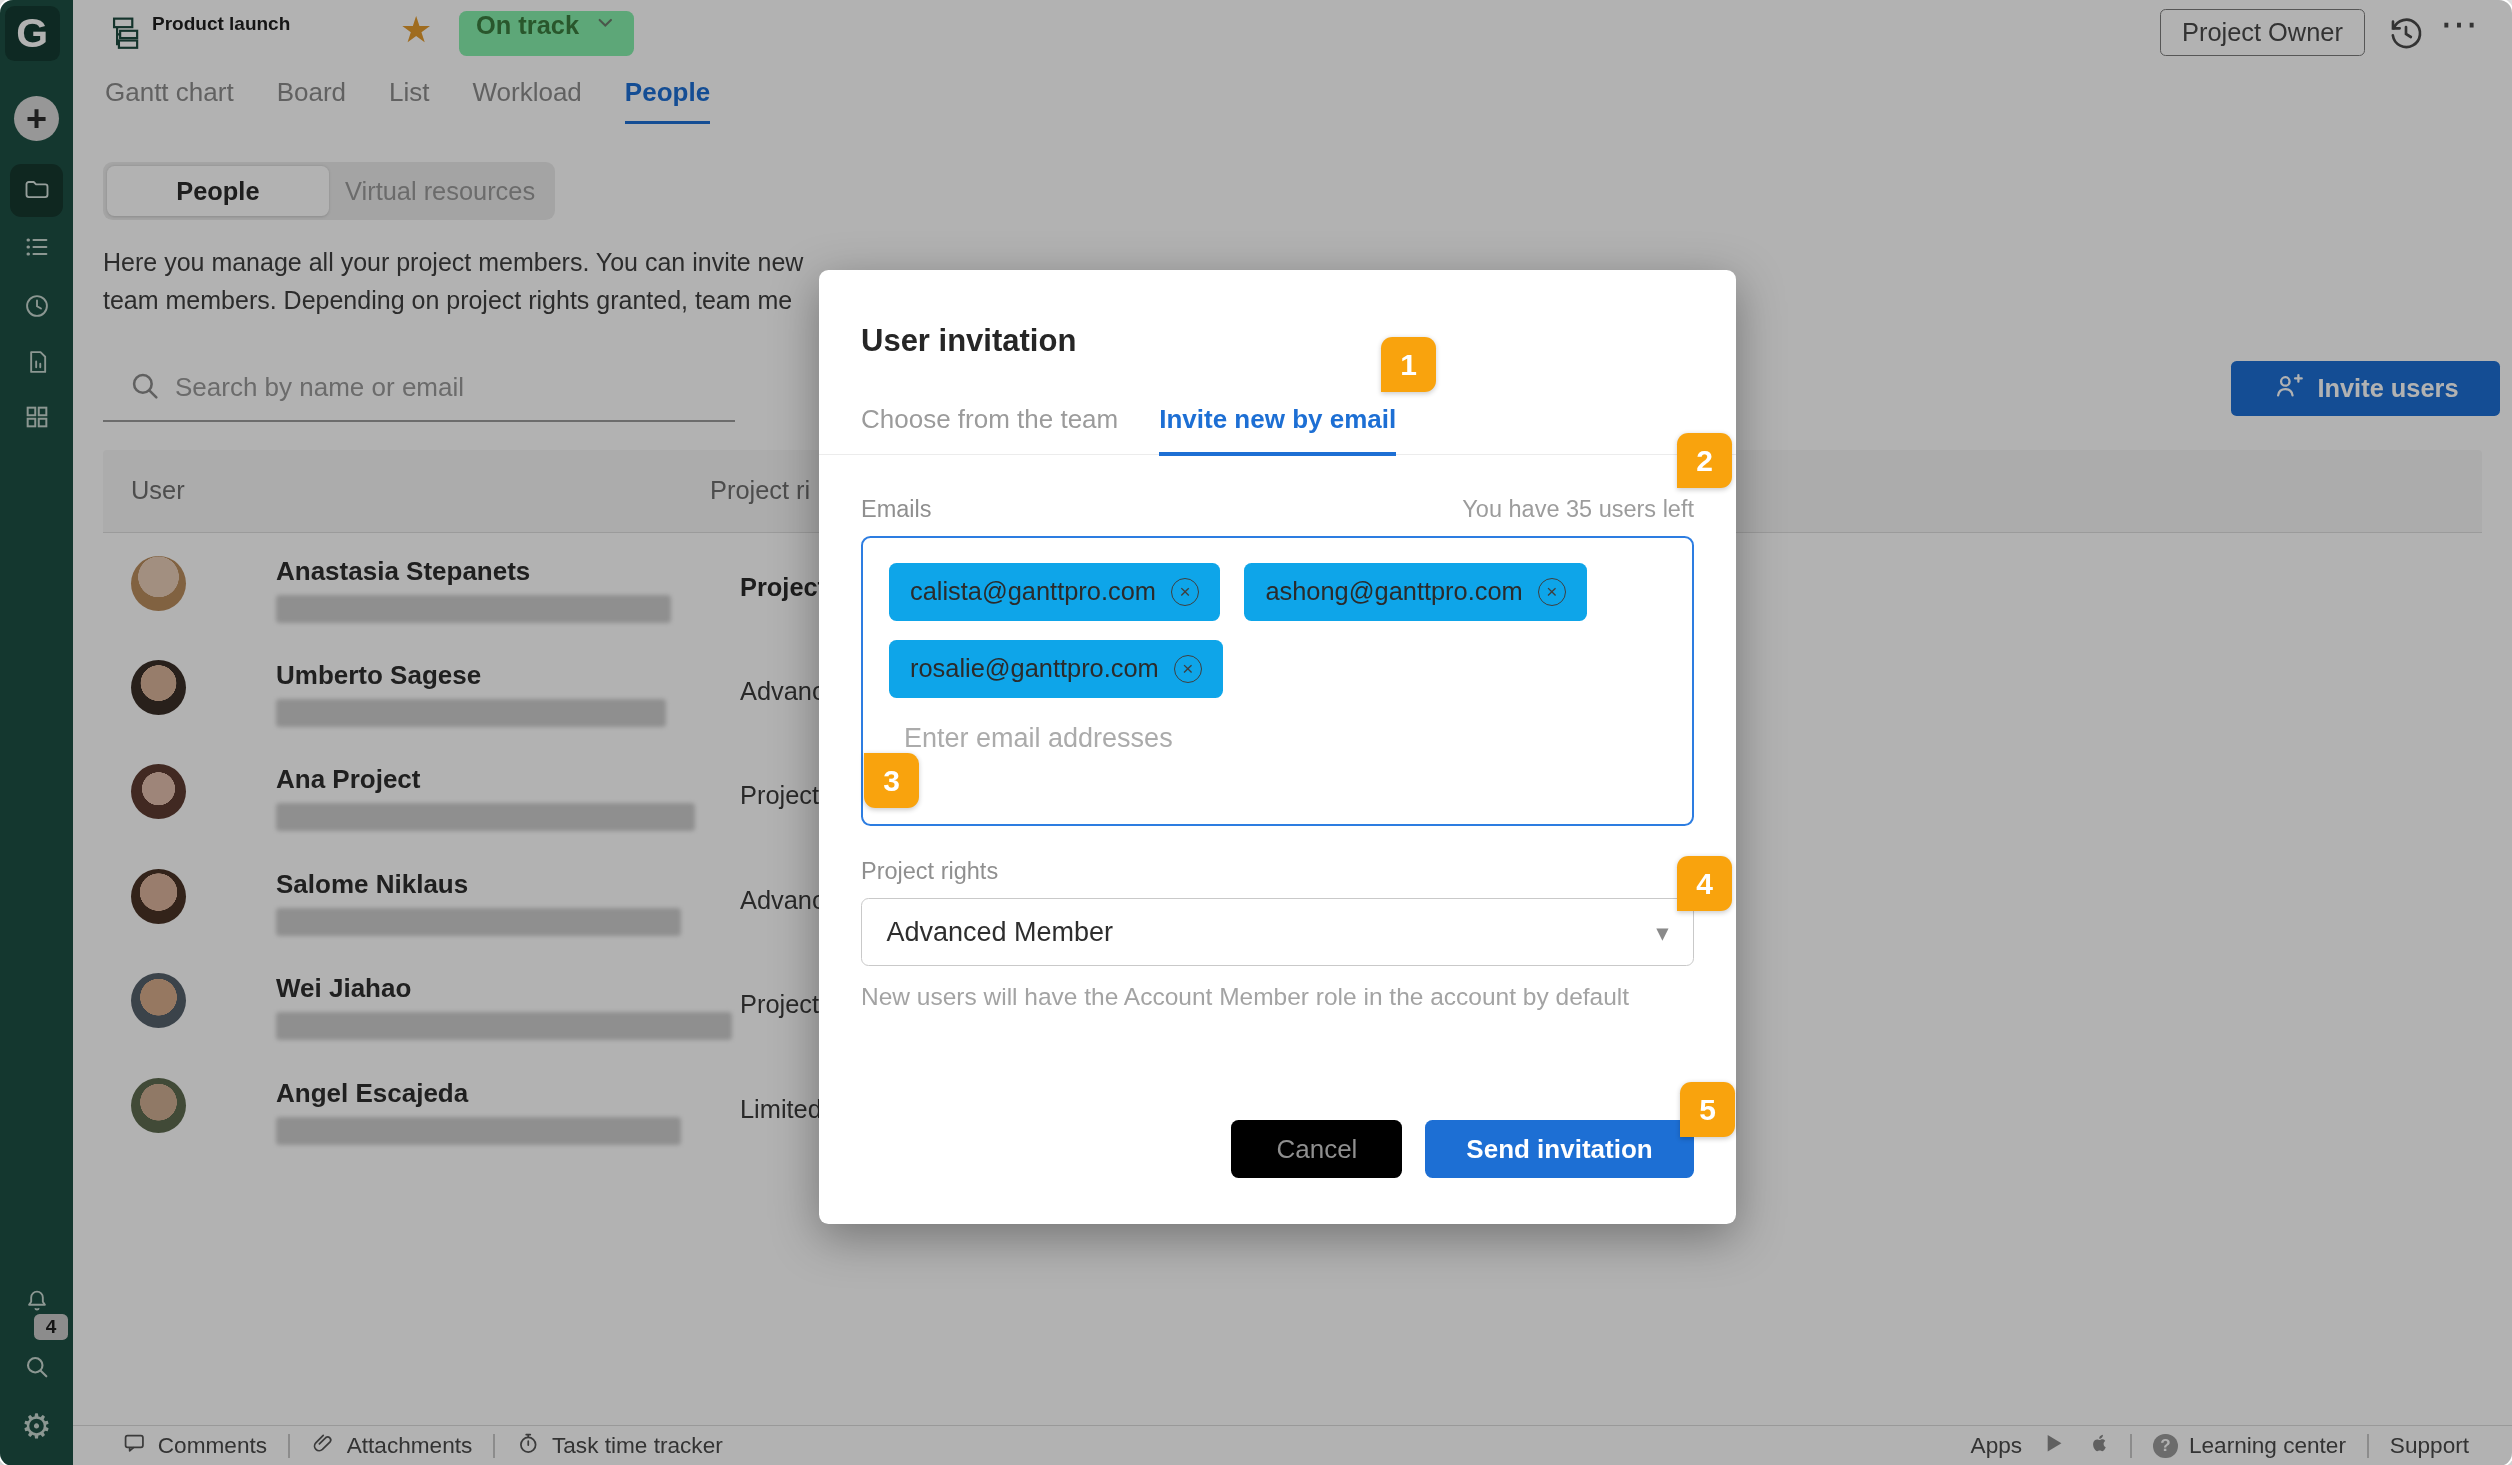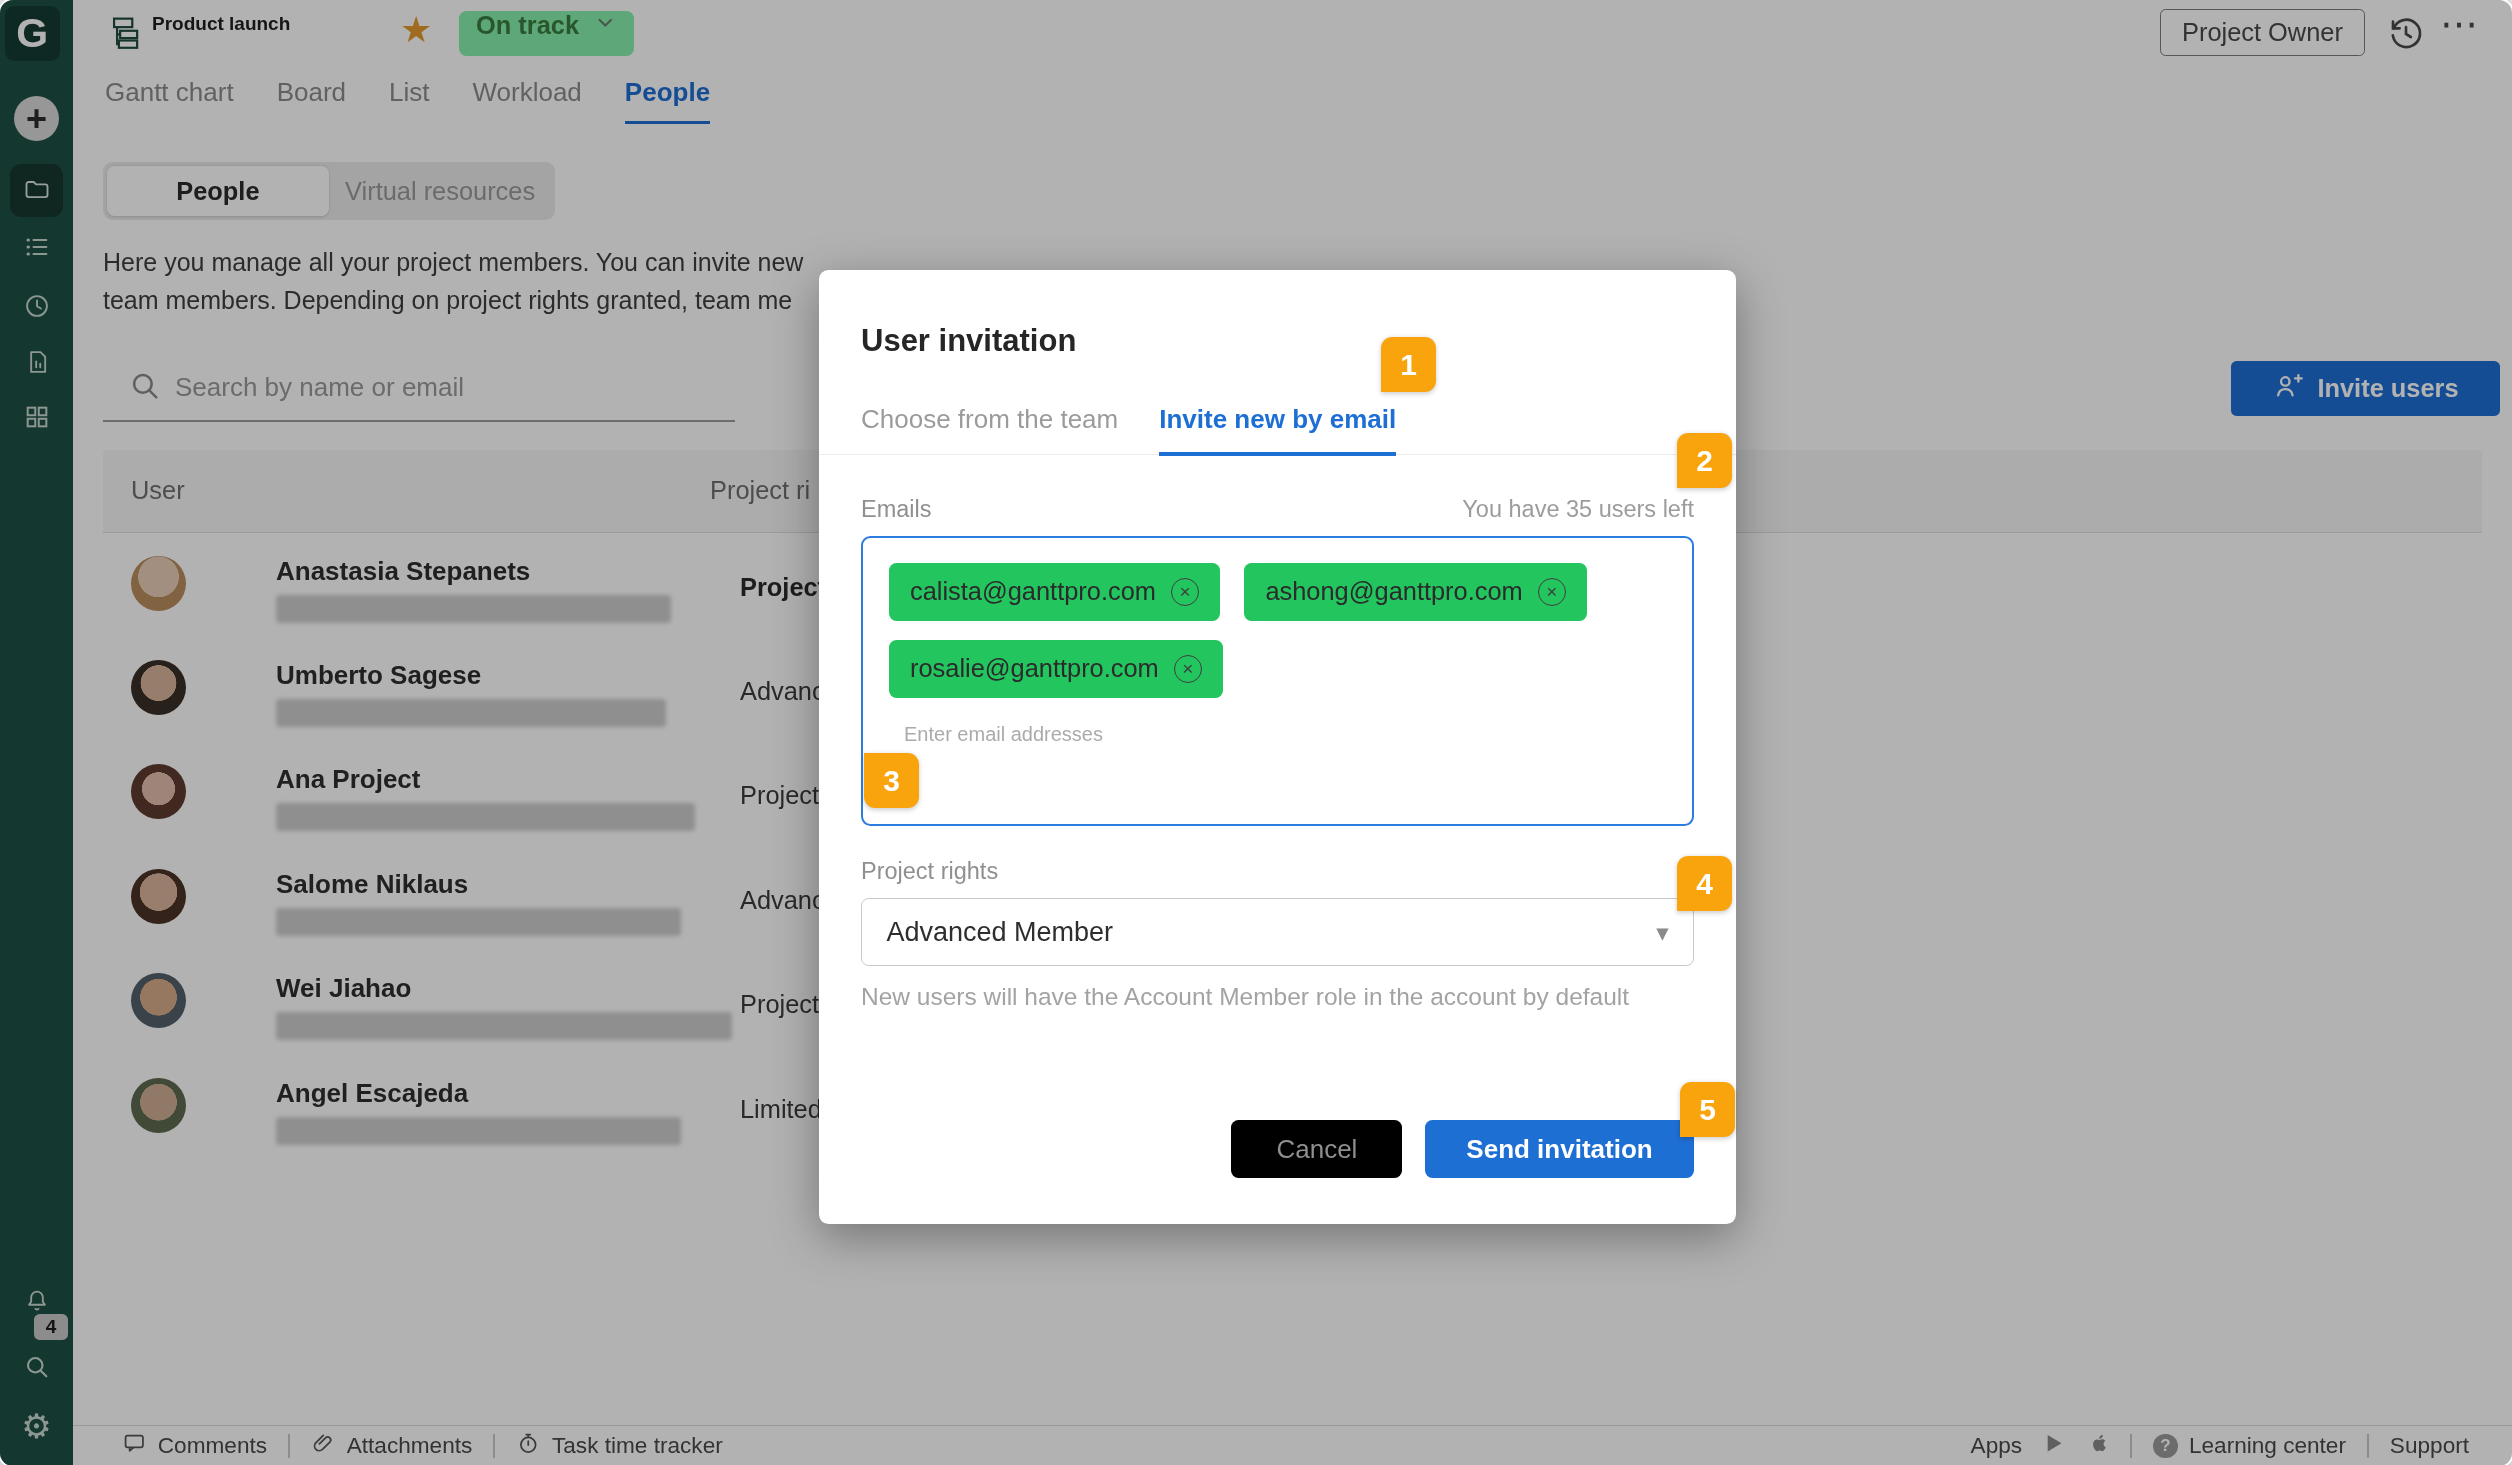--- a/index.html
+++ b/index.html
@@ -78,23 +78,23 @@
   #modal{position:absolute;left:819px;top:270px;width:917px;height:954px;background:#fff;border-radius:9.4px;z-index:10;box-shadow:0 13px 47px rgba(0,0,0,.35);padding:0 42px;}
   .m-title{margin-top:53px;font-size:31px;font-weight:bold;color:#262626;}
   .m-tabs{margin:45px -42px 0;padding:0 42px;border-bottom:1.9px solid #ECECEC;display:flex;gap:41px;}
   .m-tab{font-size:26px;color:#9B9B9B;padding-bottom:17px;border-bottom:4.7px solid transparent;margin-bottom:-1.9px;}
   .m-tab.active{color:#1D6FD4;font-weight:bold;border-bottom-color:#1D6FD4;}
   .m-emails-row{margin-top:41px;display:flex;justify-content:space-between;align-items:baseline;}
   .m-label{font-size:23.5px;color:#8F8F8F;}
   .m-quota{font-size:23.5px;color:#9C9C9C;}
   .email-box{margin-top:13px;height:290px;border:2.8px solid #2D7DE1;border-radius:9.4px;padding:24.5px 26px;}
   .chips{display:flex;flex-wrap:wrap;gap:19px 24.5px;}
-  .chip{display:inline-flex;align-items:center;gap:15px;height:58px;padding:0 21px;background:#22c55e;border-radius:7.5px;font-size:25.4px;color:#2b2b2b;}
+  .chip{display:inline-flex;align-items:center;gap:15px;height:58px;padding:0 21px;background:#0ea5e9;border-radius:7.5px;font-size:25.4px;color:#2b2b2b;}
   .chip-x{width:28px;height:28px;border:1.9px solid #3f3f3f;border-radius:50%;display:flex;align-items:center;justify-content:center;font-size:19px;color:#3f3f3f;line-height:0;}
-  .email-input{margin:24.5px 0 0 13px;border:none;outline:none;font-size:20px;width:470px;color:#333;font-family:"Liberation Sans",sans-serif;background:transparent;}
+  .email-input{margin:24.5px 0 0 13px;border:none;outline:none;font-size:27px;width:470px;color:#333;font-family:"Liberation Sans",sans-serif;background:transparent;}
   .email-input::placeholder{color:#ABABAB;}
   .m-rights-label{margin-top:32px;font-size:23.5px;color:#8F8F8F;}
   .dropdown{margin-top:13px;height:68px;border:1.9px solid #C9C9C9;border-radius:7.5px;display:flex;align-items:center;justify-content:space-between;padding:0 24.5px;}
   .dd-value{font-size:27px;color:#2e2e2e;}
   .dd-caret{font-size:24.5px;color:#8a8a8a;}
   .m-helper{margin-top:17px;font-size:24.5px;color:#A3A3A3;}
   .m-btns{margin-top:109px;display:flex;justify-content:flex-end;gap:22.6px;}
   .btn-cancel{width:171px;height:58px;background:#000000;border-radius:7.5px;display:flex;align-items:center;justify-content:center;font-size:26px;color:#8F8F8F;}
   .btn-send{width:269px;height:58px;background:#1D6FD4;border-radius:7.5px;display:flex;align-items:center;justify-content:center;font-size:26px;font-weight:bold;color:#fff;}
 

